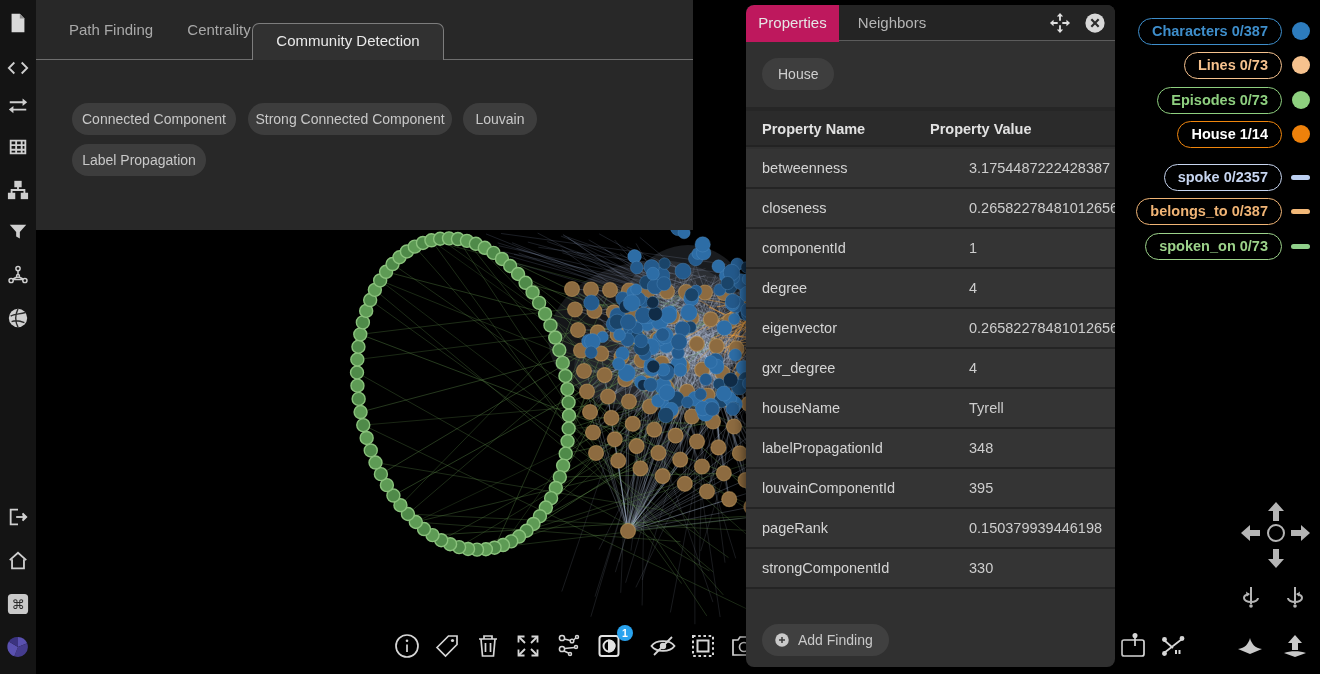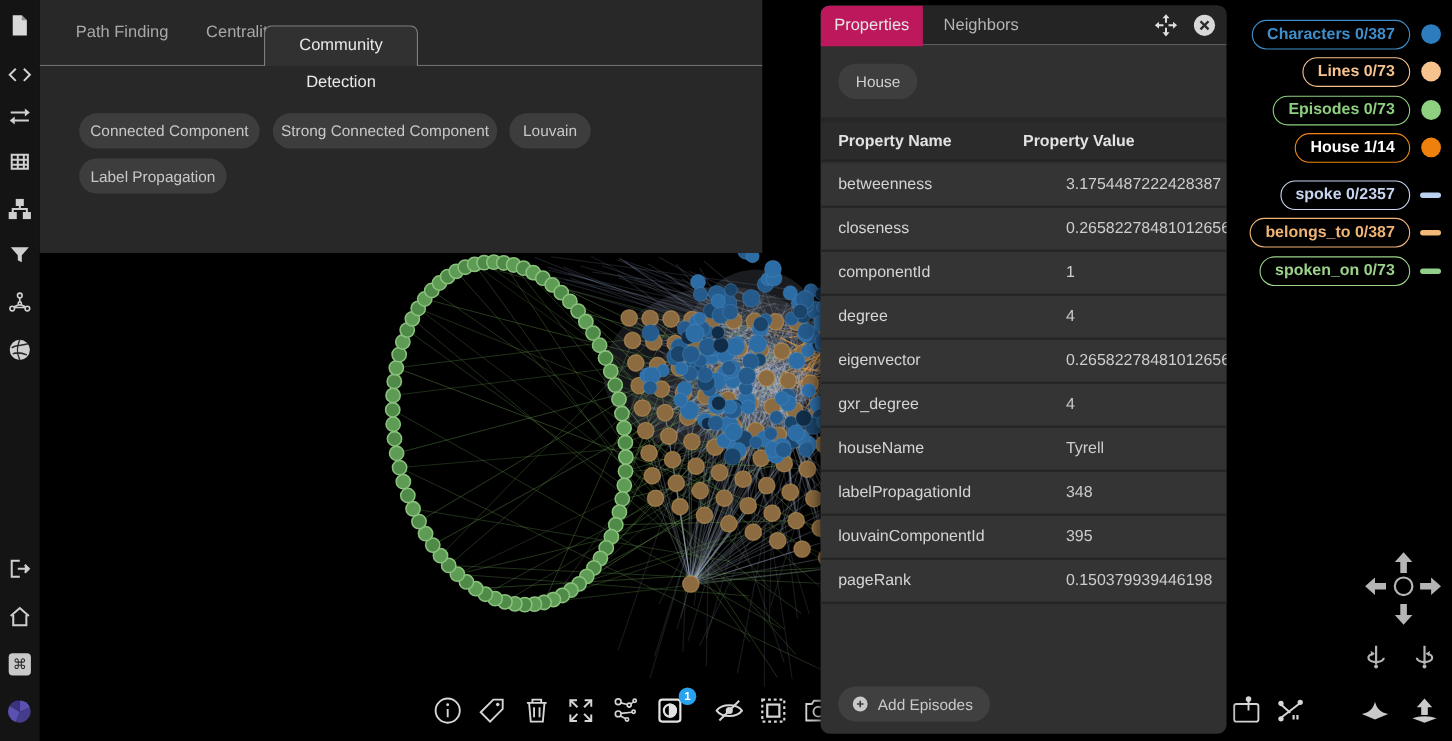--- a/index.html
+++ b/index.html
@@ -1156,21 +1156,21 @@
           <path d="M12 12L8 22.2A11 11 0 0 1 2 6z" fill="#5a51b0"></path>
           <path d="M12 12L2 6A11 11 0 0 1 12 1z" fill="#3b3380"></path>
         </svg>
     </div>
   </div>
 
   <div class="algo">
     <div class="tab" style="left:20px;width:110px">Path Finding</div>
     <div class="tab" style="left:133px;width:100px">Centrality</div>
     <div class="tabline"></div>
-    <div class="tab active" style="left:204px;width:140px">Community Detection</div>
+    <div class="tab active" style="left:216px;width:192px">Community Detection</div>
     <div class="chipbtn" style="left:36px;top:103px;width:164px">Connected Component</div>
     <div class="chipbtn" style="left:212px;top:103px;width:204px">Strong Connected Component</div>
     <div class="chipbtn" style="left:427px;top:103px;width:74px">Louvain</div>
     <div class="chipbtn" style="left:36px;top:144px;width:134px">Label Propagation</div>
   </div>
 
   <div class="tool" style="left:393px;top:632px">
     <svg viewBox="0 0 28 28" fill="none" stroke="#d6d6d6" stroke-width="1.7">
         <circle cx="14" cy="14" r="11"></circle>
         <line x1="14" y1="12.5" x2="14" y2="20"></line>
@@ -1360,27 +1360,31 @@
           <span class="pv">348</span>
         </div>
       <div class="prow">
           <span class="pn">louvainComponentId</span>
           <span class="pv">395</span>
         </div>
       <div class="prow">
           <span class="pn">pageRank</span>
           <span class="pv">0.150379939446198</span>
         </div>
+      <div class="prow">
+          <span class="pn">strongComponentId</span>
+          <span class="pv">330</span>
+        </div>
     </div>
     <div class="addbtn">
       <svg viewBox="0 0 24 24">
           <circle cx="12" cy="12" r="9" fill="#c9c9c9"></circle>
           <path d="M12 8v8M8 12h8" stroke="#3a3a3a" stroke-width="2"></path>
         </svg>
-      <span>Add Episodes</span>
+      <span>Add Finding</span>
     </div>
   </div>
 
   <div class="legend">
     <div class="pill" id="lg-n0" style="top: 18px; color: rgb(62, 142, 203); border-color: rgb(62, 142, 203); right: 38px;">Characters 0/387</div>
     <div class="sw circle" id="sw-n0" style="top: 22px; background: rgb(45, 124, 190); right: 10px;"></div>
     <div class="pill" id="lg-n1" style="top: 52px; color: rgb(246, 194, 142); border-color: rgb(246, 194, 142); right: 38px;">Lines 0/73</div>
     <div class="sw circle" id="sw-n1" style="top: 56px; background: rgb(246, 194, 142); right: 10px;"></div>
     <div class="pill" id="lg-n2" style="top: 87px; color: rgb(142, 207, 127); border-color: rgb(142, 207, 127); right: 38px;">Episodes 0/73</div>
     <div class="sw circle" id="sw-n2" style="top: 91px; background: rgb(142, 208, 127); right: 10px;"></div>

